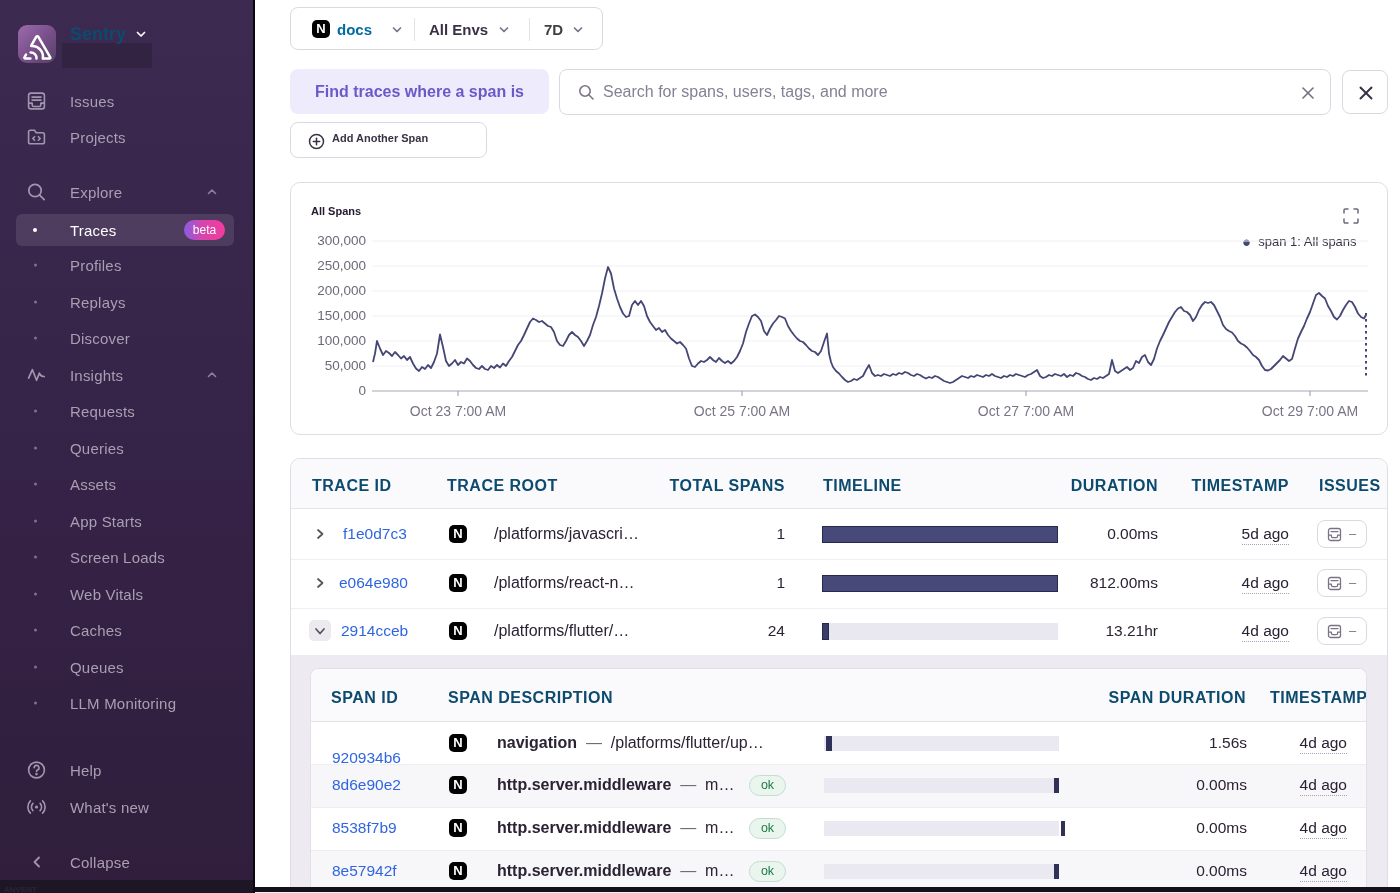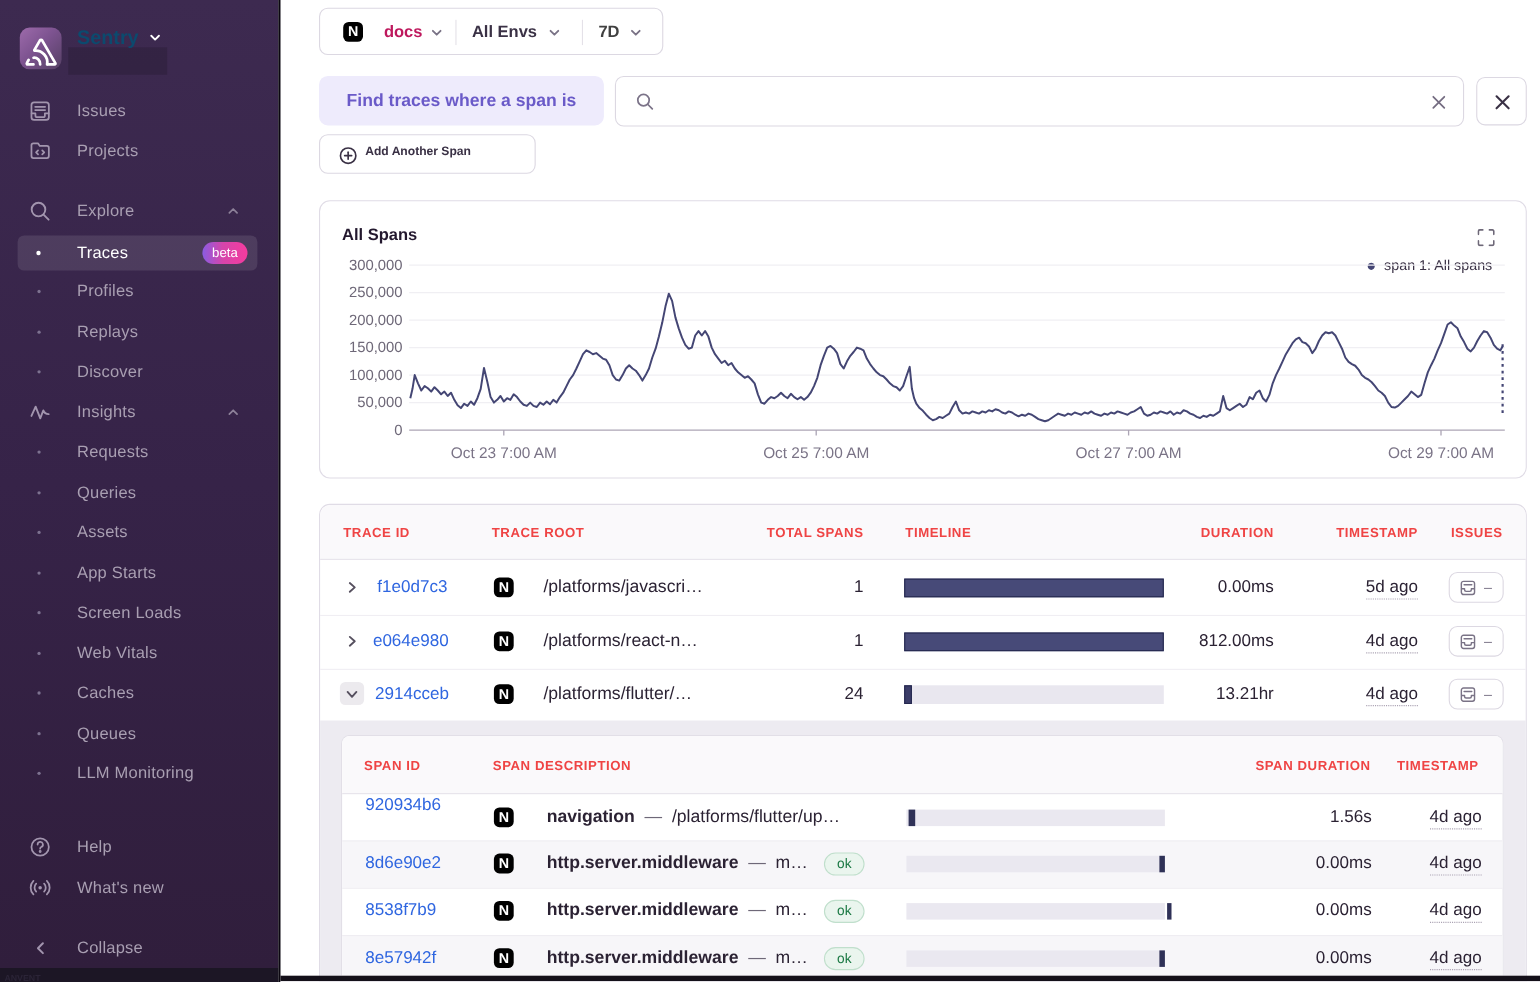--- a/index.html
+++ b/index.html
@@ -35,21 +35,21 @@
   #searchbox { left:559px; top:69px; width:772px; height:46px; }
   #xbtn { left:1342px; top:70px; width:46px; height:44px; }
   #addspan { left:290px; top:122px; width:197px; height:36px; }
 
   
   #chartpanel { left:290px; top:182px; width:1098px; height:253px;
      border:1px solid #e0dce6; border-radius:10px; background:#fff; }
   #tablepanel { left:290px; top:458px; width:1098px; height:435px;
      border:1px solid #e0dce6; border-radius:10px 10px 0 0; background:#fff; overflow:hidden; }
 
-  .th { font-size:12px; font-weight:bold; color:#ef4444; letter-spacing:.5px; }
+  .th { font-size:16px; font-weight:bold; color:#0c4a6e; letter-spacing:.5px; }
   .link { color:#2f66e0; font-size:15.5px; }
   .dotted { border-bottom:1.5px dotted #aaa2b2; padding-bottom:1px; }
   .num { font-size:15.5px; color:#2b2233; }
   .nico { position:absolute; width:18px; height:18px; border-radius:5px; background:#000;
      color:#fff; text-align:center; font-size:13px; font-weight:bold; line-height:18px; }
 
   #bottombar { left:255px; top:887px; width:1145px; height:4.5px; background:#141019; }
 </style>
 </head>
 <body>
@@ -190,21 +190,21 @@
     <svg class="ico" style="width:14px;height:14px;left:30px;" viewBox="0 0 14 14" fill="none" stroke="#a295ae" stroke-width="1.8" stroke-linecap="round" stroke-linejoin="round">
         <path d="M9 2.5 L4.5 7 L9 11.5"></path>
       </svg>
     <span class="txt">Collapse</span>
   </div>
 </div>
 
 <div id="topbar-root">
   <div id="pagefilter" class="pill">
     <div class="nico" style="left:21px;top:12px;">N</div>
-    <span class="abs bold" style="left:46px;top:13px;font-size:15px;color:#be185d;margin-left:12px;">docs</span>
+    <span class="abs bold" style="left:46px;top:13px;font-size:15px;color:#0369a1;">docs</span>
     <svg class="abs" style="left:100px;top:16px;" width="12" height="12" viewBox="0 0 12 12" fill="none" stroke="#7a7386" stroke-width="1.7" stroke-linecap="round" stroke-linejoin="round">
         <path d="M2.5 4 L6 7.5 L9.5 4"></path>
       </svg>
     <div class="abs" style="left:123px;top:10px;width:1px;height:23px;background:#e4e1e8;"></div>
     <span class="abs bold" style="left:138px;top:13px;font-size:15px;color:#3a3145;">All Envs</span>
     <svg class="abs" style="left:207px;top:16px;" width="12" height="12" viewBox="0 0 12 12" fill="none" stroke="#7a7386" stroke-width="1.7" stroke-linecap="round" stroke-linejoin="round">
         <path d="M2.5 4 L6 7.5 L9.5 4"></path>
       </svg>
     <div class="abs" style="left:238px;top:10px;width:1px;height:23px;background:#e4e1e8;"></div>
     <span class="abs bold" style="left:253px;top:13px;font-size:15px;color:#404040;">7D</span>
@@ -213,20 +213,21 @@
       </svg>
   </div>
 
   <div id="findtraces" class="abs">Find traces where a span is</div>
 
   <div id="searchbox" class="pill">
     <svg class="abs" style="left:18px;top:14px;" width="17" height="17" viewBox="0 0 17 17" fill="none" stroke="#7c7489" stroke-width="1.6" stroke-linecap="round">
         <circle cx="7" cy="7" r="5.2"></circle>
         <path d="M11 11 L15 15"></path>
       </svg>
+    <span class="abs" style="left:43px;top:13px;font-size:16px;color:#868094;">Search for spans, users, tags, and more</span>
     <svg class="abs" style="left:740px;top:15px;" width="16" height="16" viewBox="0 0 16 16" fill="none" stroke="#756d82" stroke-width="1.6" stroke-linecap="round">
         <path d="M3 3 L13 13"></path>
         <path d="M13 3 L3 13"></path>
       </svg>
   </div>
 
   <div id="xbtn" class="pill">
     <svg class="abs" style="left:15px;top:14px;" width="16" height="16" viewBox="0 0 16 16" fill="none" stroke="#3a3145" stroke-width="1.9" stroke-linecap="round">
         <path d="M2.5 2.5 L13.5 13.5"></path>
         <path d="M13.5 2.5 L2.5 13.5"></path>
@@ -238,21 +239,21 @@
         <circle cx="8.5" cy="8.5" r="7"></circle>
         <path d="M8.5 5.3 V11.7"></path>
         <path d="M5.3 8.5 H11.7"></path>
       </svg>
     <span class="abs bold" style="left:41px;top:9px;font-size:11px;color:#3a3145;">Add Another Span</span>
   </div>
 </div>
 
 <div id="chartpanel" class="abs"></div>
 <div id="chart-root">
-  <span class="abs bold" style="left:311px;top:205px;font-size:15px;color:#23182e;">All Spans</span>
+  <span class="abs bold" style="left:311px;top:205px;font-size:11px;color:#23182e;">All Spans</span>
   <svg class="abs" style="left:1343px;top:208px;" width="16" height="16" viewBox="0 0 16 16" fill="none" stroke="#6e6878" stroke-width="1.5" stroke-linecap="round" stroke-linejoin="round">
     <path d="M1 5 V2.2 a1.2 1.2 0 0 1 1.2 -1.2 H5"></path>
       <path d="M11 1 h2.8 A1.2 1.2 0 0 1 15 2.2 V5"></path>
     <path d="M15 11 v2.8 a1.2 1.2 0 0 1 -1.2 1.2 H11"></path>
       <path d="M5 15 H2.2 A1.2 1.2 0 0 1 1 13.8 V11"></path>
   </svg>
   <span class="abs" style="left:1240px;top:233px;font-size:13px;color:#3a3145;background:#fff;padding:0 2px;"><span style="color:#444674;font-size:15px;vertical-align:-1px;">●</span>&nbsp; span 1: All spans</span>
 
   <svg class="abs" style="left:291px;top:183px;" width="1096" height="251" viewBox="0 0 1096 251">
 
@@ -374,21 +375,21 @@
     <span class="abs th" style="left:137px;top:20px;">SPAN DESCRIPTION</span>
     <span class="abs th" style="right:120px;top:20px;">SPAN DURATION</span>
     <span class="abs th" style="left:959px;top:20px;">TIMESTAMP</span>
 
     <div class="abs" style="left:0;top:95px;width:1055px;height:43px;background:#f7f6f9;"></div>
     <div class="abs" style="left:0;top:181px;width:1055px;height:38px;background:#f7f6f9;"></div>
     <div class="abs" style="left:0;top:95px;width:1055px;height:1px;background:#efedf2;"></div>
     <div class="abs" style="left:0;top:138px;width:1055px;height:1px;background:#efedf2;"></div>
     <div class="abs" style="left:0;top:181px;width:1055px;height:1px;background:#efedf2;"></div>
 
-    <span class="abs link" style="left:21px;top:54px;text-align:right;">920934b6</span>
+    <span class="abs link" style="left:21px;top:80px;text-align:right;">920934b6</span>
     <div class="nico" style="left:138px;top:65px;">N</div>
     <span class="abs" style="left:186px;top:65px;font-size:16px;"><b>navigation</b><span style="color:#6e6878;">&nbsp;&nbsp;—&nbsp;&nbsp;</span>/platforms/flutter/up…</span>
     <div class="abs" style="left:513px;top:67px;width:235px;height:15px;background:#eae8f0;"></div>
     <div class="abs" style="left:515px;top:67px;width:6px;height:15px;background:#2f3157;"></div>
     <span class="abs num" style="right:119px;top:65px;">1.56s</span>
     <span class="abs num dotted" style="right:19px;top:65px;">4d ago</span>
 
     <span class="abs link" style="left:21px;top:107px;">8d6e90e2</span>
     <div class="nico" style="left:138px;top:107px;">N</div>
     <span class="abs" style="left:186px;top:107px;font-size:16px;"><b>http.server.middleware</b><span style="color:#6e6878;">&nbsp;&nbsp;—&nbsp;&nbsp;</span>m…</span>

